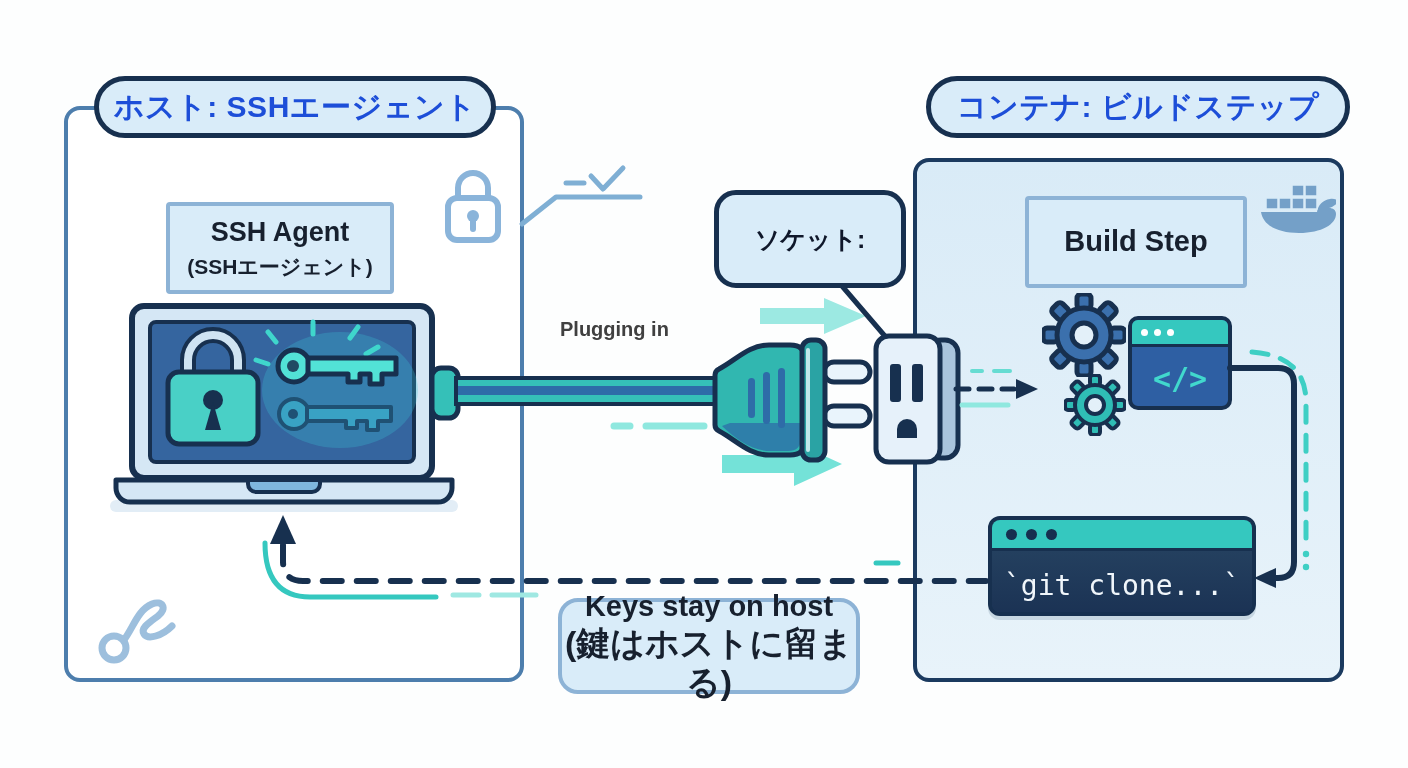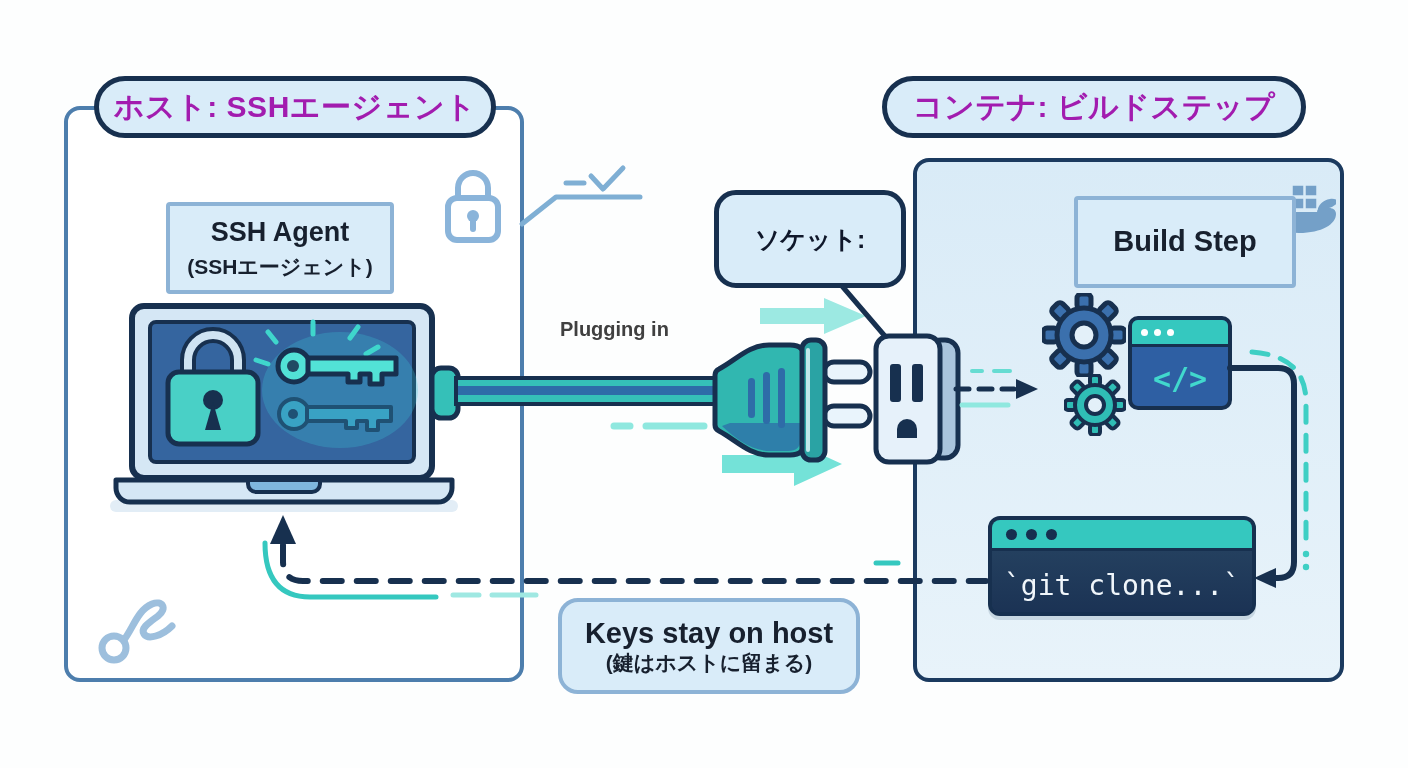--- a/index.html
+++ b/index.html
@@ -17,41 +17,41 @@
   }
   .container-box{
     left:913px;top:158px;width:423px;height:516px;
     border:4px solid #1b3a5f;border-radius:16px;
     background:linear-gradient(180deg,#d9ebf7,#e8f3fa);
   }
   
   .pill{
     background:#d9ecf9;border:5px solid #17304f;border-radius:34px;
     display:flex;align-items:center;justify-content:center;
-    font-weight:700;font-size:30px;color:#a21caf;letter-spacing:0.5px;
+    font-weight:700;font-size:30px;color:#1d4ed8;letter-spacing:0.5px;
     box-sizing:border-box;
   }
   .host-pill{left:94px;top:76px;width:402px;height:62px;}
-  .container-pill{left:882px;top:76px;width:424px;height:62px;align-items:center;}
+  .container-pill{left:926px;top:76px;width:424px;height:62px;align-items:center;}
   
   .soft-label{
     background:#d9ecf9;border:4px solid #8db3d6;border-radius:4px;
     display:flex;flex-direction:column;align-items:center;justify-content:center;
     font-weight:700;color:#17202e;text-align:center;line-height:1.15;
     box-sizing:border-box;
   }
   .ssh-agent-label{left:166px;top:202px;width:228px;height:92px;}
   .ssh-agent-label .l1{font-size:27px;}
   .ssh-agent-label .l2{font-size:21px;margin-top:7px;}
-  .build-step-label{left:1074px;top:196px;width:222px;height:92px;}
+  .build-step-label{left:1025px;top:196px;width:222px;height:92px;}
   .build-step-label .l1{font-size:29px;}
   .build-step-label .l2{font-size:22px;}
   .keys-note{left:558px;top:598px;width:302px;height:96px;border-radius:20px;}
   .keys-note .l1{font-size:29px;}
-  .keys-note .l2{font-size:21px;}
+  .keys-note .l2{font-size:34px;}
   .socket-bubble{
     left:714px;top:190px;width:192px;height:98px;
     background:#d9ecf9;border:5px solid #17304f;border-radius:22px;
     display:flex;flex-direction:column;align-items:center;justify-content:center;
     font-weight:700;font-size:25px;color:#0f172a;line-height:1.2;
     box-sizing:border-box;
   }
   .plugging-label{
     left:560px;top:318px;width:185px;
     font-weight:800;font-size:20px;color:#404040;

